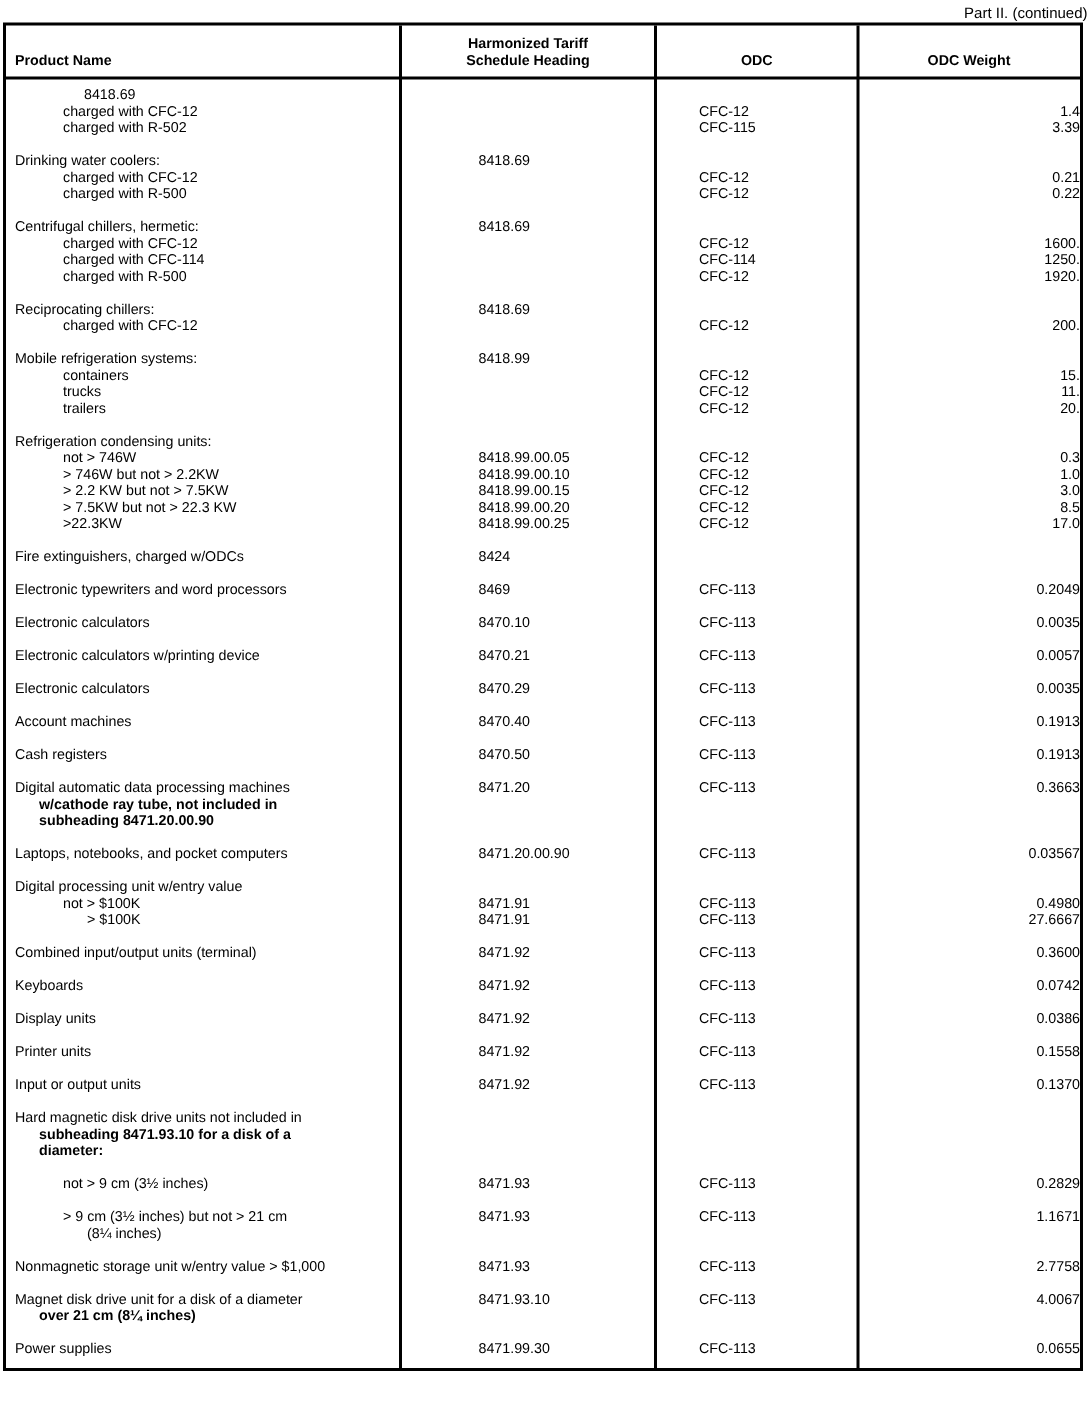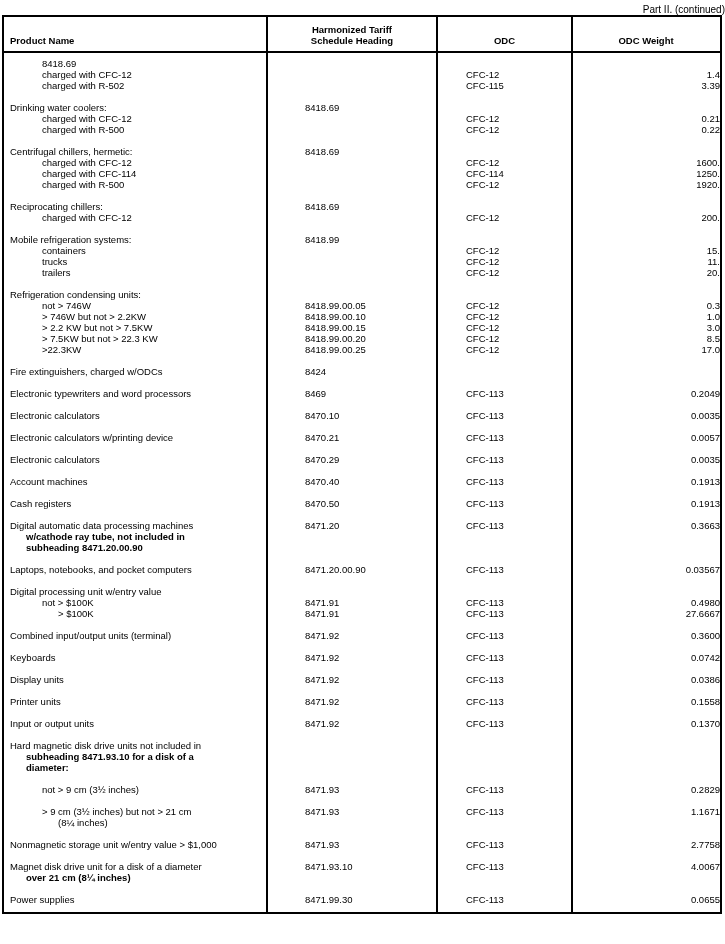--- a/index.html
+++ b/index.html
@@ -25,21 +25,21 @@
   }
   .hcell.h-product{align-items:flex-start;text-align:left;padding-left:6px;}
   .tbody{padding:5px 0 7px 0;}
   .group + .group{margin-top:11px;}
   .row{display:grid;grid-template-columns:263px 170px 135px 1fr;line-height:11px;}
   .cell{white-space:pre;overflow:visible;}
   .c-product{padding-left:6px;}
   .c-product.ind1{padding-left:22px;font-weight:bold;}
   .c-product.ind2{padding-left:38px;}
   .c-product.ind3{padding-left:54px;}
-  .c-hts{padding-left:38px;}
+  .c-hts{padding-left:52px;}
   .c-odc{padding-left:29px;}
   .c-weight{text-align:right;}
 </style>
 </head>
 <body>
 
 <div class="page-title">Part II. (continued)</div>
 
 <div class="doc-table">
   <div class="vline v1"></div>

